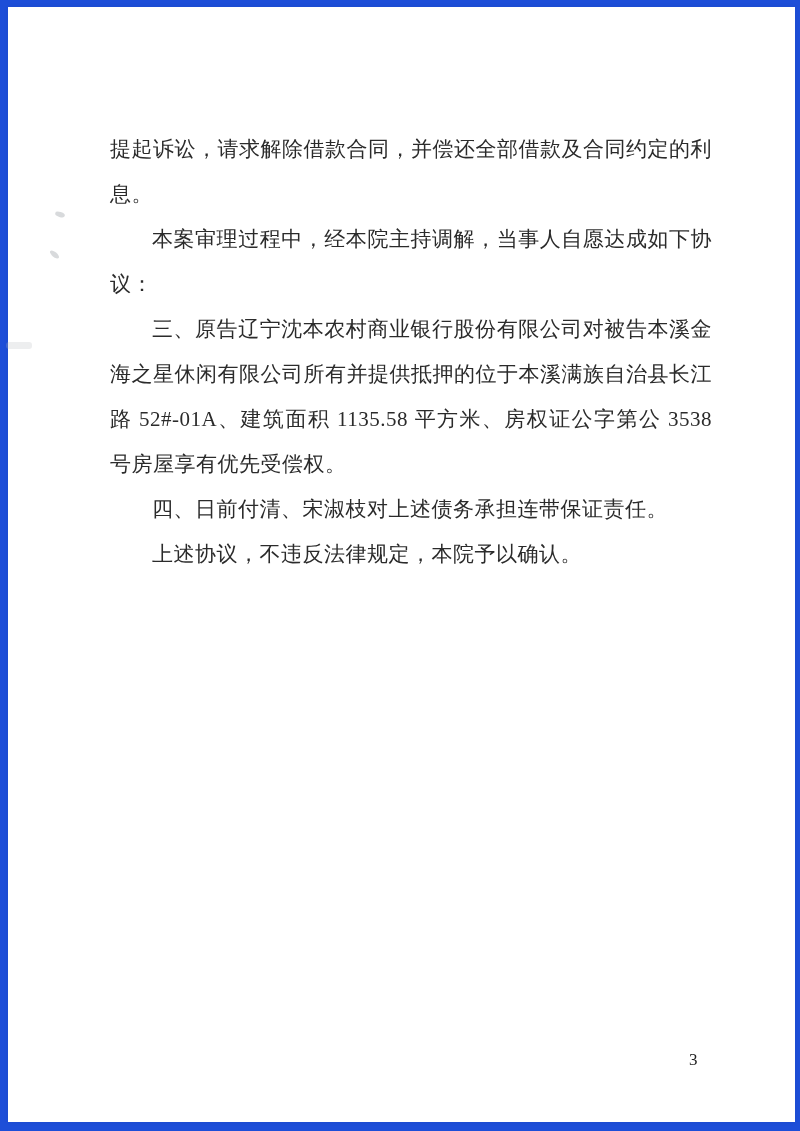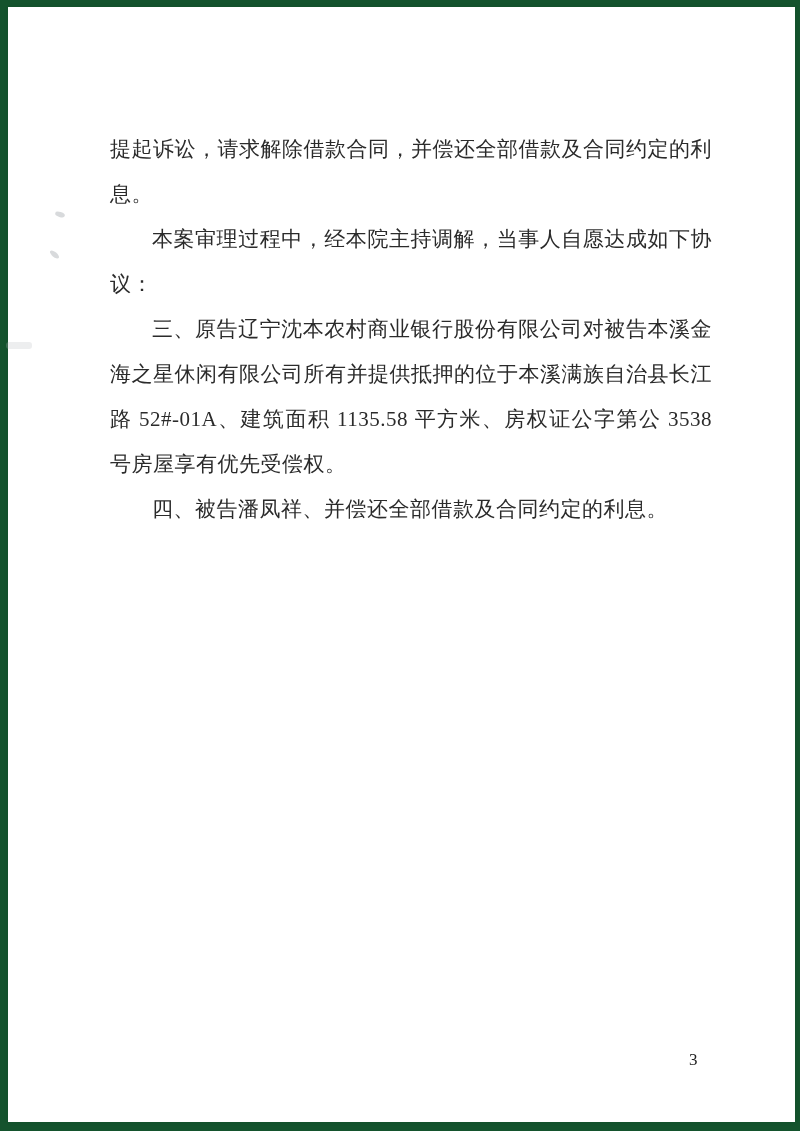--- a/index.html
+++ b/index.html
@@ -3,21 +3,21 @@
 <meta charset="utf-8">
 <style>
   html, body {
     margin: 0;
     padding: 0;
   }
   .scan-bg {
     position: relative;
     width: 800px;
     height: 1131px;
-    background: #14532d;
+    background: #1d4ed8;
     overflow: hidden;
     font-family: "Liberation Serif", "DejaVu Serif", serif;
   }
   .page {
     position: absolute;
     left: 8px;
     top: 7px;
     width: 787px;
     height: 1115px;
     background: #ffffff;
@@ -84,18 +84,19 @@
   <div class="page">
 
     <span class="artifact a1"></span>
     <span class="artifact a2"></span>
     <span class="artifact a3"></span>
 
     <div class="content">
       <p class="para flush">提起诉讼，请求解除借款合同，并偿还全部借款及合同约定的利息。</p>
       <p class="para">本案审理过程中，经本院主持调解，当事人自愿达成如下协议：</p>
       <p class="para">三、原告辽宁沈本农村商业银行股份有限公司对被告本溪金海之星休闲有限公司所有并提供抵押的位于本溪满族自治县长江路 52#-01A、建筑面积 1135.58 平方米、房权证公字第公 3538 号房屋享有优先受偿权。</p>
-      <p class="para">四、被告潘凤祥、并偿还全部借款及合同约定的利息。</p>
+      <p class="para">四、日前付清、宋淑枝对上述债务承担连带保证责任。</p>
+      <p class="para">上述协议，不违反法律规定，本院予以确认。</p>
     </div>
 
     <div class="page-number">3</div>
   </div>
 </div>
 
 </body></html>

